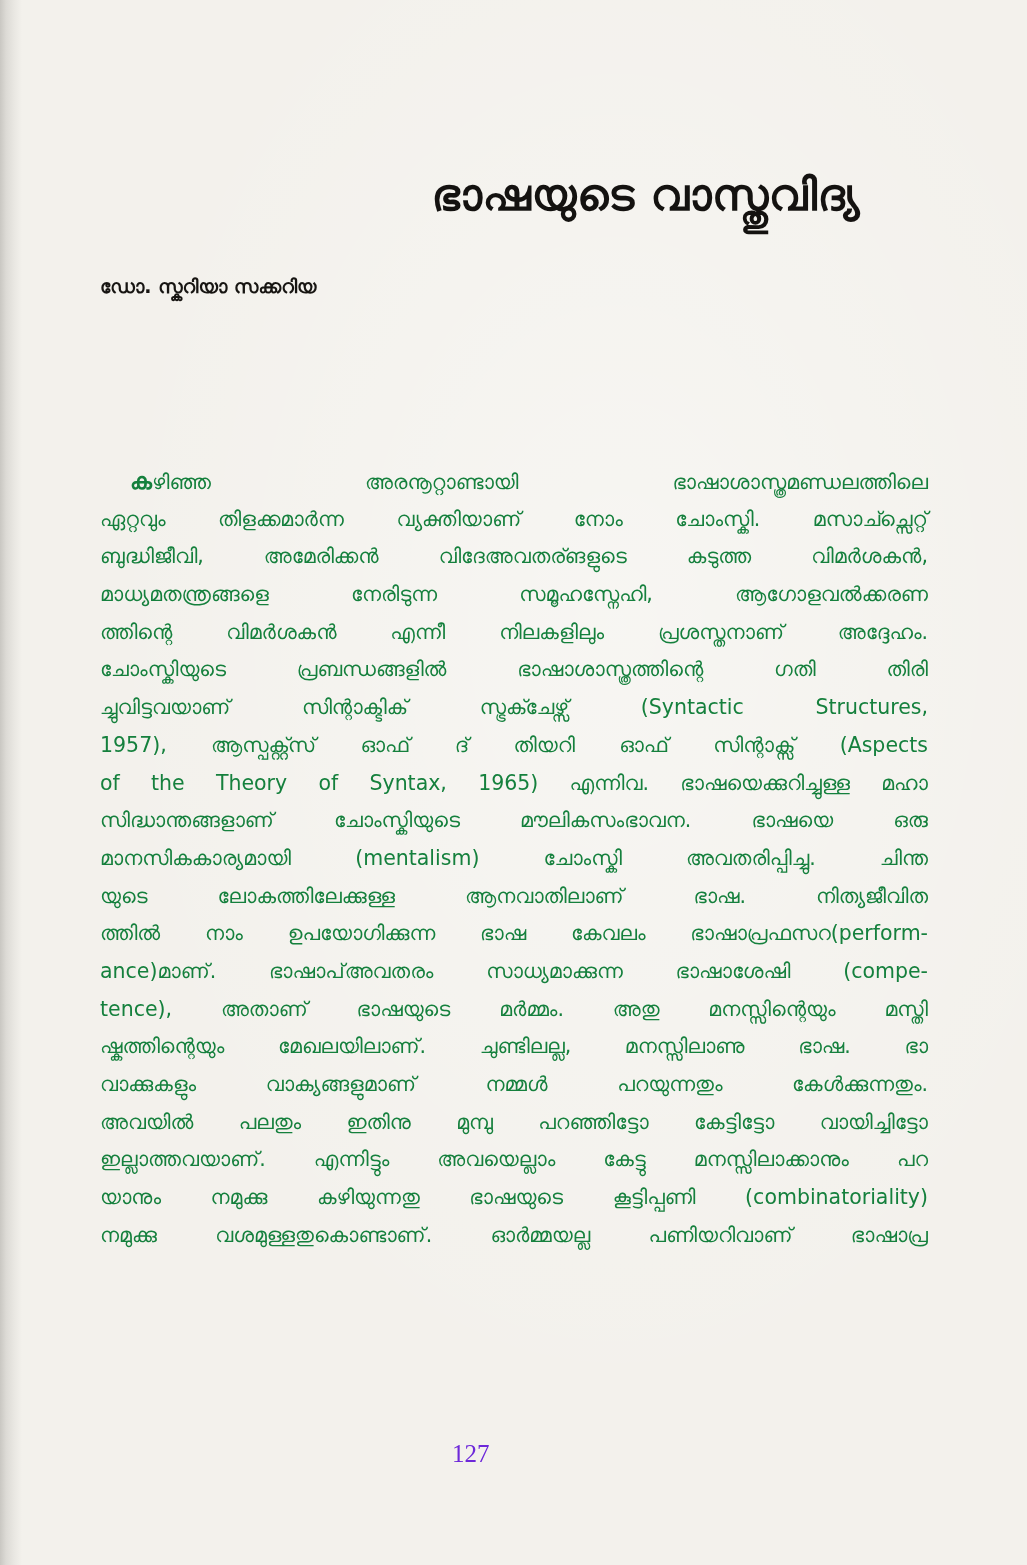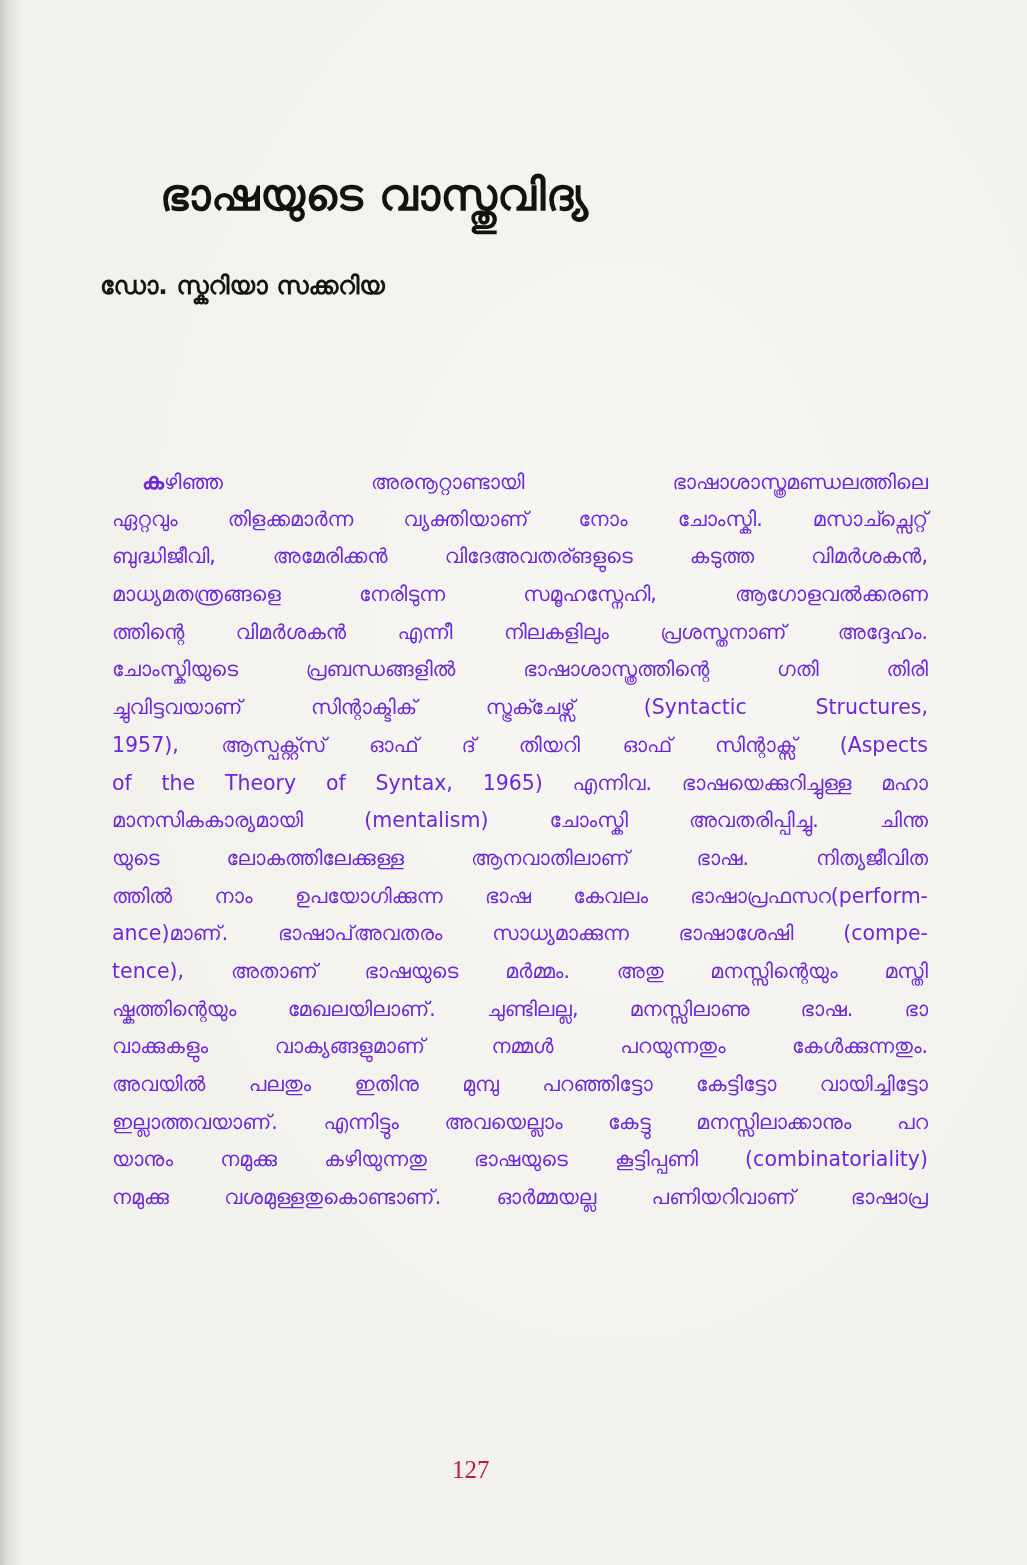--- a/index.html
+++ b/index.html
@@ -36,82 +36,81 @@
       font-size: 44px;
       font-weight: bold;
       letter-spacing: 0.5px;
       line-height: 70px;
       color: #141210;
     }
     .author {
       position: absolute;
       left: 100px;
       top: 266px;
-      font-size: 25px;
+      font-size: 19px;
       font-weight: bold;
       line-height: 40px;
       color: #171512;
     }
     .body-text {
       position: absolute;
       left: 100px;
       top: 463px;
       width: 828px;
     }
     .line {
       display: block;
       height: 37.7px;
       line-height: 37.7px;
       font-size: 20.5px;
       white-space: nowrap;
       text-align: justify;
       text-align-last: justify;
-      color: #6d28d9;
-      margin-left: 12px;
+      color: #15803d;
     }
     .line.first {
       padding-left: 30px;
     }
     .line.last {
       text-align-last: justify;
     }
     .dropcap {
       font-weight: bold;
       font-size: 23px;
     }
     .page-number {
       position: absolute;
       left: 452px;
       top: 1440px;
       font-family: "Liberation Serif", serif;
       font-size: 25px;
-      color: #be185d;
-      margin-top: 16px;
+      color: #6d28d9;
     }
   </style>
 </head>
 <body>
 
 <div class="page-edge"></div>
 <div class="paper-texture"></div>
 
-<h1 class="title" style="margin:0;">ഭാഷയുടെ വാസ്തുവിദ്യ</h1>
+<h1 class="title" style="margin:0;text-align:right;">ഭാഷയുടെ വാസ്തുവിദ്യ</h1>
 
 <div class="author">ഡോ. സ്കറിയാ സക്കറിയ</div>
 
 <div class="body-text">
   <span class="line first"><span class="dropcap">ക</span><span>ഴിഞ്ഞ അരനൂറ്റാണ്ടായി ഭാഷാശാസ്ത്രമണ്ഡലത്തിലെ</span></span>
   <span class="line">ഏറ്റവും തിളക്കമാർന്ന വ്യക്തിയാണ് നോം ചോംസ്കി. മസാച്ച്സെറ്റ്</span>
   <span class="line">ബുദ്ധിജീവി, അമേരിക്കൻ വിദേഅവതര്ങളുടെ കടുത്ത വിമർശകൻ,</span>
   <span class="line">മാധ്യമതന്ത്രങ്ങളെ നേരിടുന്ന സമൂഹസ്നേഹി, ആഗോളവൽക്കരണ</span>
   <span class="line">ത്തിന്റെ വിമർശകൻ എന്നീ നിലകളിലും പ്രശസ്തനാണ് അദ്ദേഹം.</span>
   <span class="line">ചോംസ്കിയുടെ പ്രബന്ധങ്ങളിൽ ഭാഷാശാസ്ത്രത്തിന്റെ ഗതി തിരി</span>
   <span class="line">ച്ചുവിട്ടവയാണ് സിന്റാക്ടിക് സ്ട്രക്ചേഴ്സ് (Syntactic Structures,</span>
   <span class="line">1957), ആസ്പക്റ്റ്സ് ഓഫ് ദ് തിയറി ഓഫ് സിന്റാക്സ് (Aspects</span>
   <span class="line">of the Theory of Syntax, 1965) എന്നിവ. ഭാഷയെക്കുറിച്ചുള്ള മഹാ</span>
+  <span class="line">സിദ്ധാന്തങ്ങളാണ് ചോംസ്കിയുടെ മൗലികസംഭാവന. ഭാഷയെ ഒരു</span>
   <span class="line">മാനസികകാര്യമായി (mentalism) ചോംസ്കി അവതരിപ്പിച്ചു. ചിന്ത</span>
   <span class="line">യുടെ ലോകത്തിലേക്കുള്ള ആനവാതിലാണ് ഭാഷ. നിത്യജീവിത</span>
   <span class="line">ത്തിൽ നാം ഉപയോഗിക്കുന്ന ഭാഷ കേവലം ഭാഷാപ്രഫസറ(perform-</span>
   <span class="line">ance)മാണ്. ഭാഷാപ്അവതരം സാധ്യമാക്കുന്ന ഭാഷാശേഷി (compe-</span>
   <span class="line">tence), അതാണ് ഭാഷയുടെ മർമ്മം. അതു മനസ്സിന്റെയും മസ്തി</span>
   <span class="line">ഷ്കത്തിന്റെയും മേഖലയിലാണ്. ചുണ്ടിലല്ല, മനസ്സിലാണു ഭാഷ. ഭാ</span>
   <span class="line">വാക്കുകളും വാക്യങ്ങളുമാണ് നമ്മൾ പറയുന്നതും കേൾക്കുന്നതും.</span>
   <span class="line">അവയിൽ പലതും ഇതിനു മുമ്പു പറഞ്ഞിട്ടോ കേട്ടിട്ടോ വായിച്ചിട്ടോ</span>
   <span class="line">ഇല്ലാത്തവയാണ്. എന്നിട്ടും അവയെല്ലാം കേട്ടു മനസ്സിലാക്കാനും പറ</span>
   <span class="line">യാനും നമുക്കു കഴിയുന്നതു ഭാഷയുടെ കൂട്ടിപ്പണി (combinatoriality)</span>

